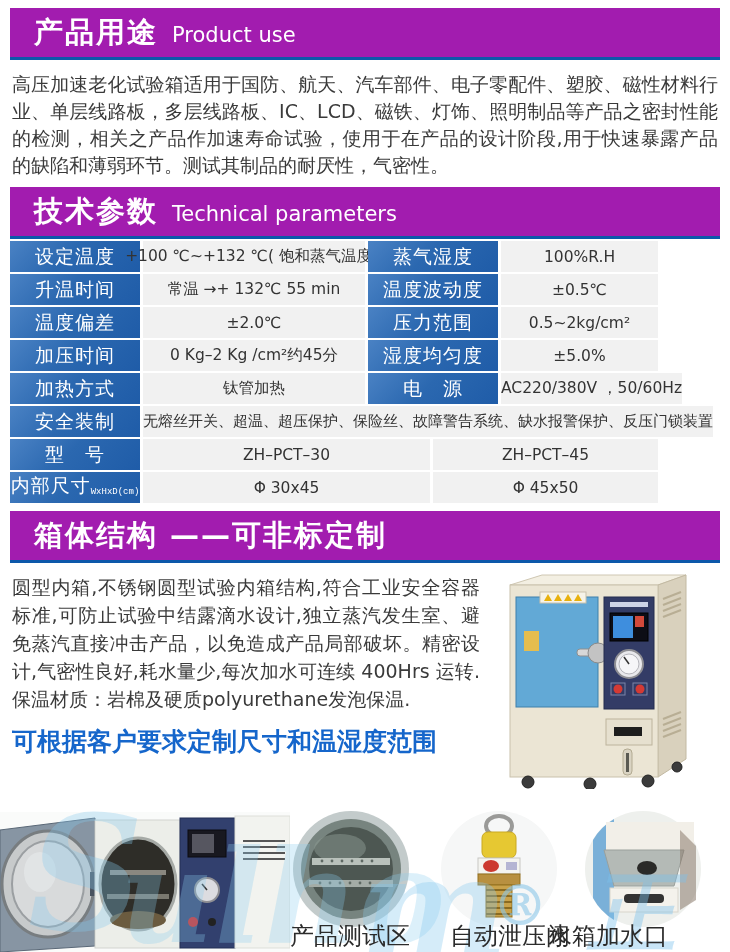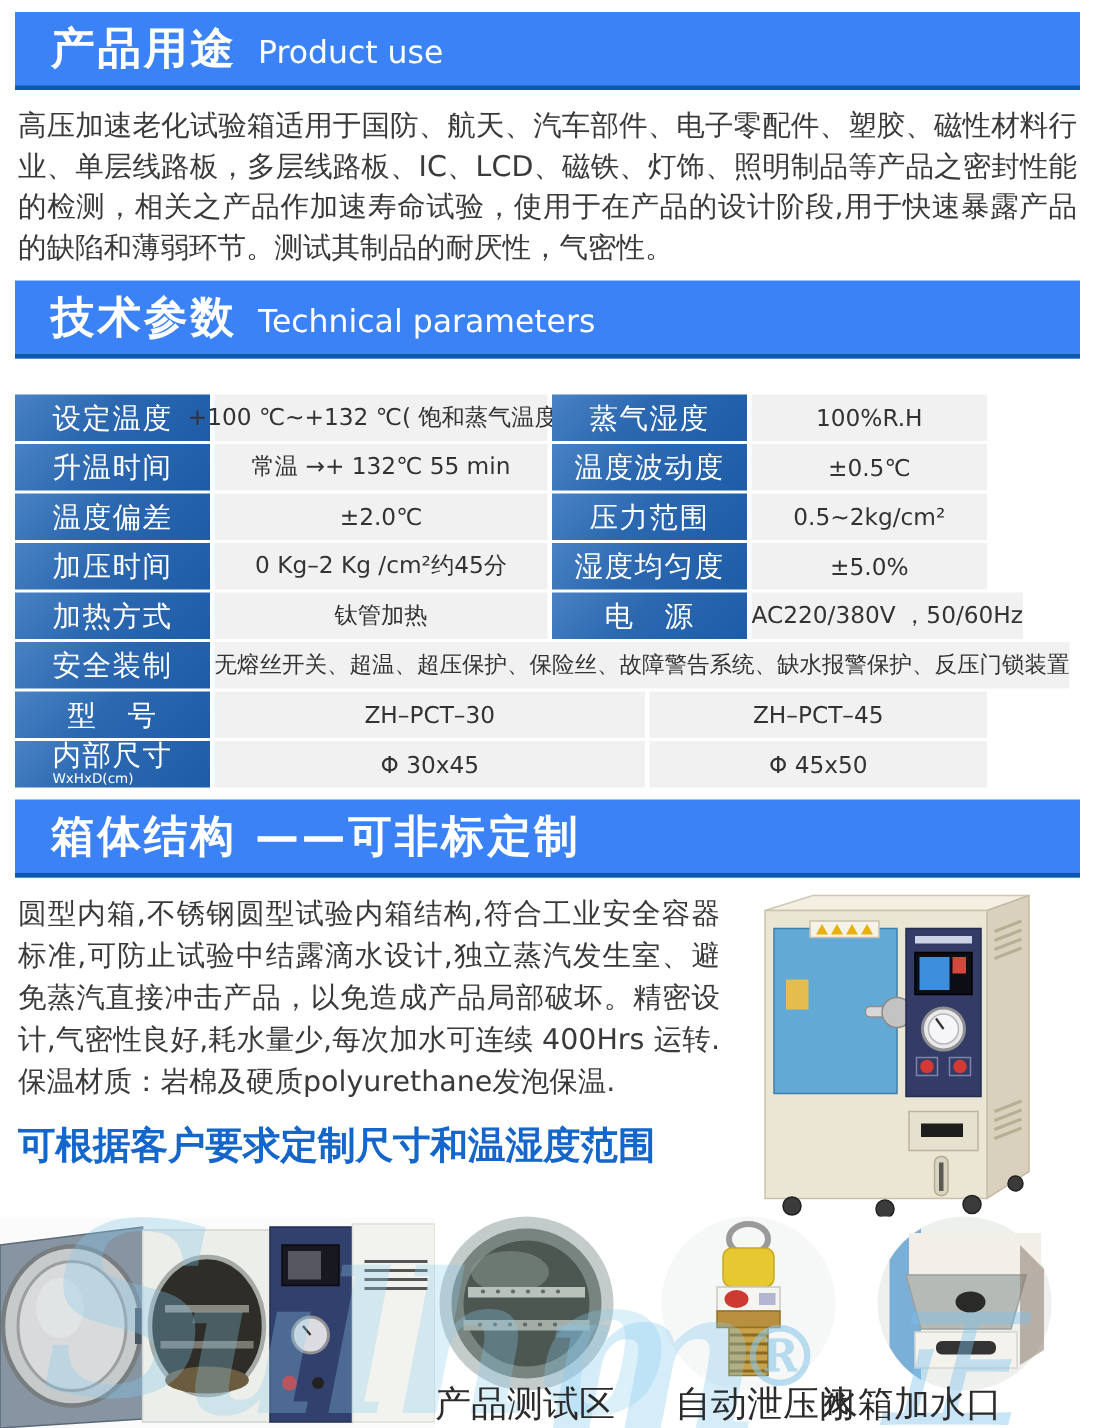--- a/index.html
+++ b/index.html
@@ -1,41 +1,41 @@
 <!DOCTYPE html>
 <html><head>
 <meta charset="utf-8">
 <style>
   html,body{margin:0;padding:0;}
   body{width:730px;height:952px;background:#ffffff;font-family:"DejaVu Sans",sans-serif;}
   .page{position:relative;width:730px;height:952px;overflow:hidden;background:#fff;}
 
   
-  .bar{margin:8px 10px 0;height:52px;background:#3b82f6;border-bottom:3px solid #0c58aa;
+  .bar{margin:8px 10px 0;height:52px;background:#a21caf;border-bottom:3px solid #0c58aa;
        display:flex;align-items:center;padding-left:24px;box-sizing:border-box;color:#fff;}
   .bar-zh{font-size:29px;font-weight:bold;letter-spacing:2px;white-space:nowrap;}
   .bar-en{font-size:21px;margin-left:14px;margin-top:4px;white-space:nowrap;}
 
   .body-text{margin:11px 12px 0;width:706px;font-size:19px;line-height:27px;color:#3a3a3a;
              text-align:justify;}
 
   
-  .ptable{margin:24px 10px 0;width:648px;}
+  .ptable{margin:2px 10px 0;width:648px;}
   .trow{display:flex;gap:3px;margin-bottom:2px;height:31px;}
   .lbl{width:130px;flex:0 0 130px;background:linear-gradient(135deg,#4a82c4 0%,#2b68b0 45%,#1f5ca8 100%);
        color:#fff;font-size:19px;display:flex;align-items:center;justify-content:center;
        letter-spacing:1px;white-space:nowrap;}
   .val{background:#f1f1f1;color:#333;font-size:15.5px;display:flex;align-items:center;
        justify-content:center;white-space:nowrap;}
   .v1{width:222px;flex:0 0 222px;}
   .l2{width:130px;flex:0 0 130px;text-align:right;}
   .v2{flex:1;}
   .vwide{flex:1;font-size:15px;}
   .vhalf{width:287px;flex:0 0 287px;}
-  .lbl .stack{display:flex;flex-direction:column;align-items:flex-start;line-height:1;}
+  .lbl .stack{display:flex;flex-direction:row;align-items:flex-end;line-height:1;font-family:Liberation Mono, monospace;}
   .lbl .sub{font-size:9px;letter-spacing:0;margin-top:2px;}
 
   
   .struct{margin:10px 12px 0;display:flex;}
   .struct-left{width:468px;flex:0 0 468px;}
   .struct-left p{margin:0;font-size:19px;line-height:28px;color:#3a3a3a;text-align:justify;}
   .highlight{margin:13px 0 0 !important;font-size:25px !important;line-height:31px !important;
              font-weight:bold;color:#1566cb !important;white-space:nowrap;}
   .machine-wrap{flex:1;display:flex;justify-content:flex-end;padding-right:4px;margin-top:-4px;}
 

